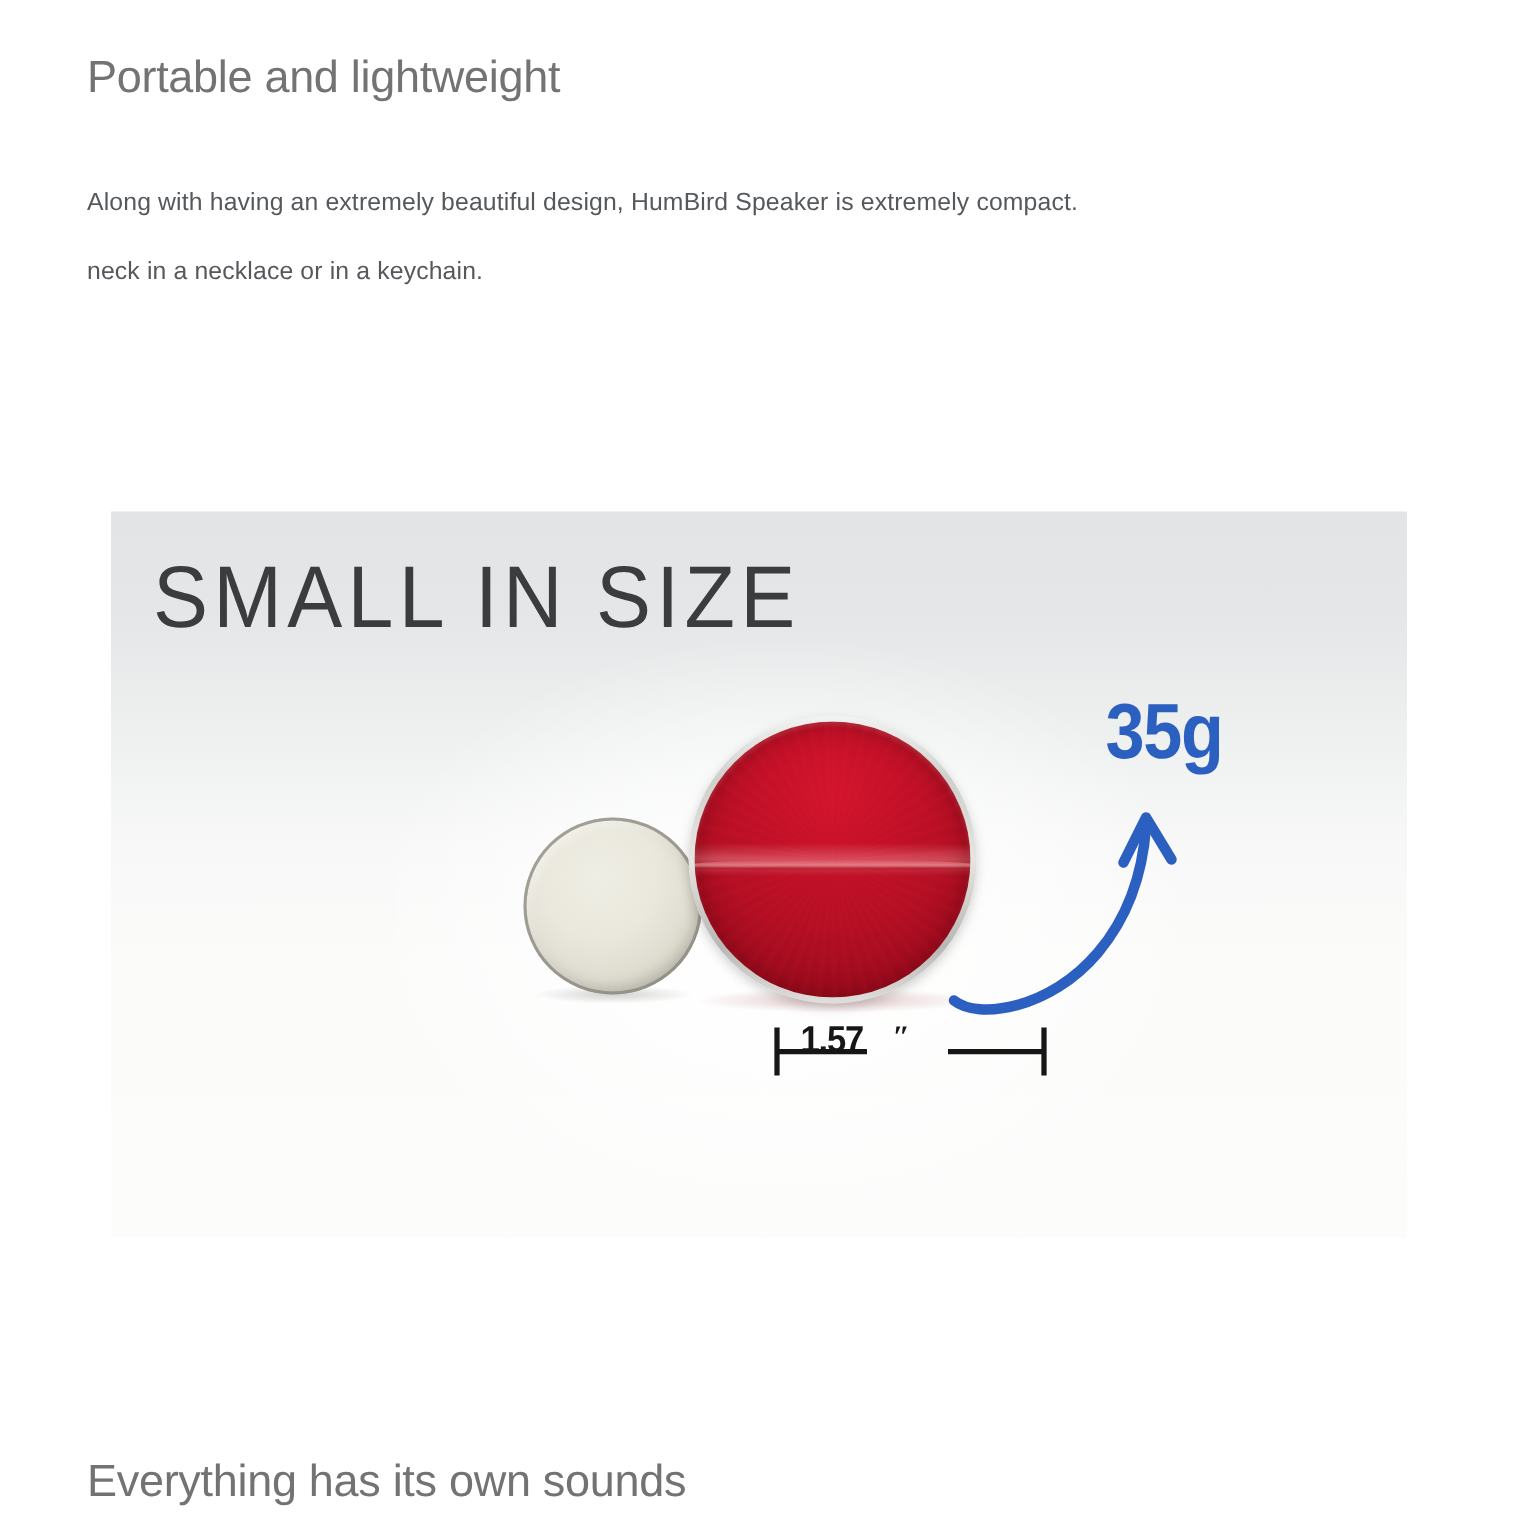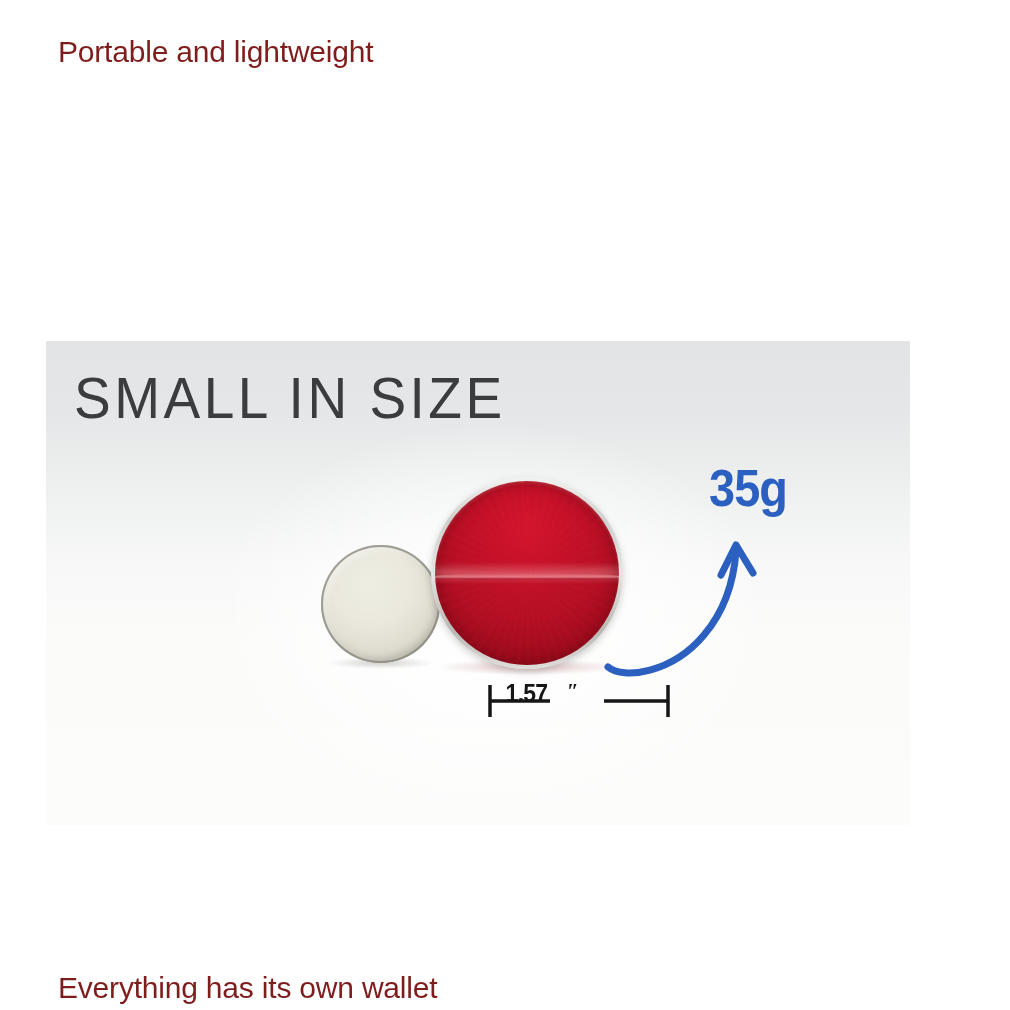--- a/index.html
+++ b/index.html
@@ -24,21 +24,21 @@
     background: #ffffff;
   }
 
   
   .section-heading {
     position: absolute;
     left: 58px;
     font-family: "Liberation Sans", sans-serif;
     font-size: 30px;
     font-weight: 500;
-    color: #7f1d1d;
+    color: #737373;
     letter-spacing: -0.2px;
     white-space: nowrap;
   }
   #heading-top  { top: 10px; }
   #heading-bottom { top: 946px; font-size: 30px; }
 
   
   .body-copy {
     position: absolute;
     left: 58px;
@@ -48,21 +48,21 @@
     line-height: 46px;
     color: #55585c;
     font-weight: 400;
     letter-spacing: 0.1px;
   }
   .body-copy .line { display: block; white-space: nowrap; }
 
   
   .banner {
     position: absolute;
-    left: 46px;
+    left: 74px;
     top: 341px;
     width: 864px;
     height: 484px;
     overflow: hidden;
     background:
       linear-gradient(to bottom,
         #e2e4e6 0%,
         #e4e6e7 14%,
         #eef0f0 30%,
         #f7f8f7 46%,
@@ -279,20 +279,22 @@
   }
 </style>
 </head>
 <body>
 
 <div class="page">
 
   <h2 class="section-heading" id="heading-top">Portable and lightweight</h2>
 
   <div class="body-copy">
+    <span class="line">Along with having an extremely beautiful design, HumBird Speaker is extremely compact.</span>
+    <span class="line">neck in a necklace or in a keychain.</span>
   </div>
 
   <div class="banner">
 
     <div class="banner-glow"></div>
 
     <div class="banner-title">SMALL  IN  SIZE</div>
 
     <div class="coin-shadow"></div>
     <div class="coin">
@@ -318,15 +320,15 @@
       <line x1="64" y1="4" x2="64" y2="36" stroke="#161616" stroke-width="3.5"></line>
       <line x1="242" y1="4" x2="242" y2="36" stroke="#161616" stroke-width="3.5"></line>
       <line x1="64" y1="20" x2="124" y2="20" stroke="#161616" stroke-width="3.5"></line>
       <line x1="178" y1="20" x2="242" y2="20" stroke="#161616" stroke-width="3.5"></line>
     </svg>
     <div class="dim-value">1.57</div>
     <div class="dim-unit">″</div>
 
   </div>
 
-  <h2 class="section-heading" id="heading-bottom">Everything has its own wallet</h2>
+  <h2 class="section-heading" id="heading-bottom">Everything has its own sounds</h2>
 
 </div>
 
 </body></html>

